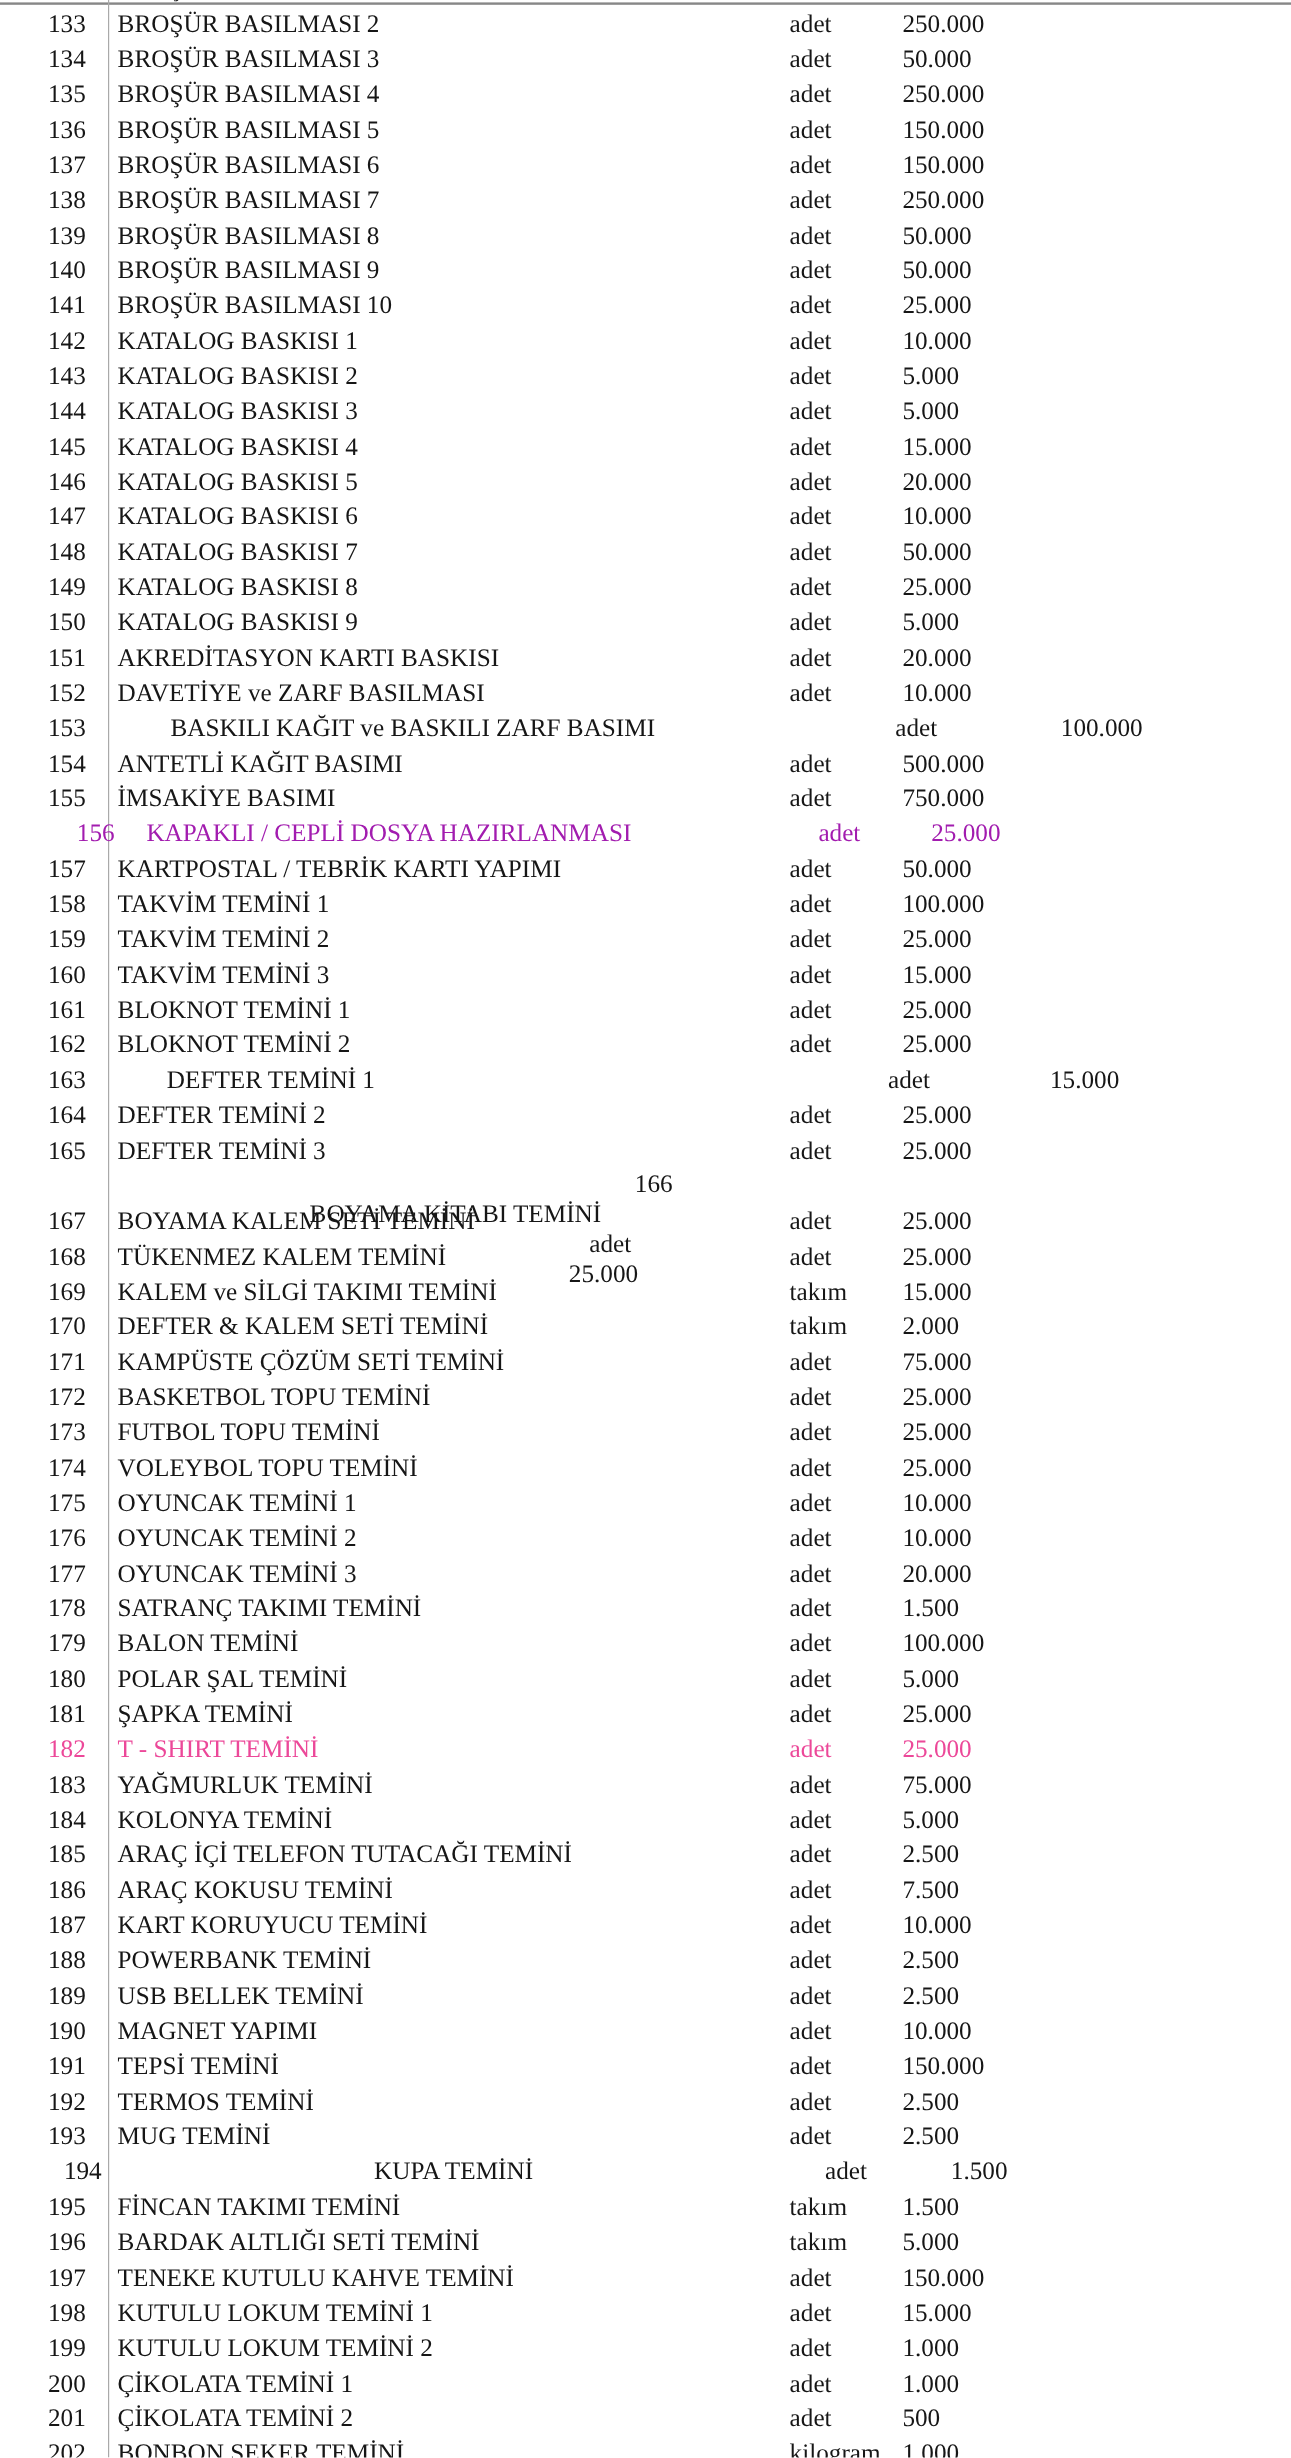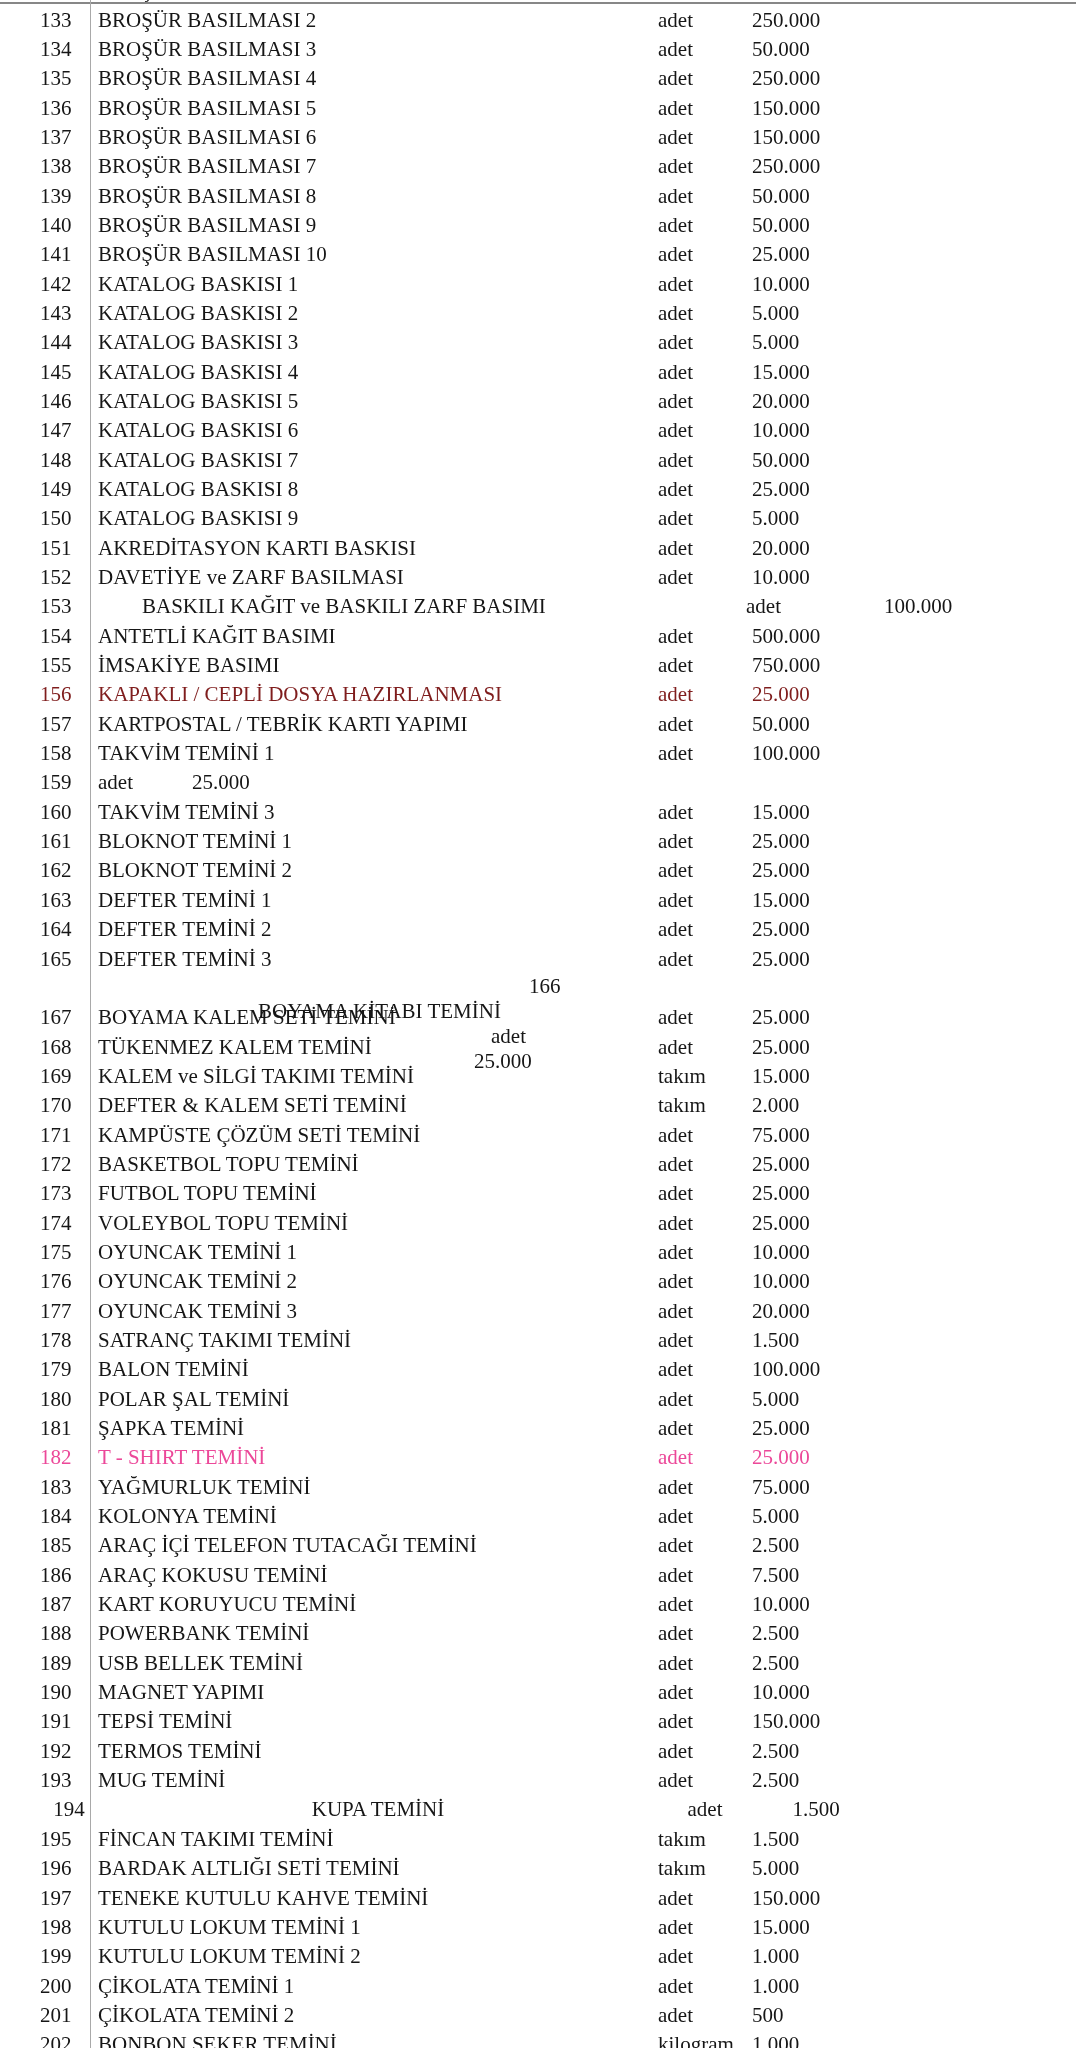--- a/index.html
+++ b/index.html
@@ -178,40 +178,41 @@
         <div class="cell c-desc">ANTETLİ KAĞIT BASIMI</div>
         <div class="cell c-unit">adet</div>
         <div class="cell c-qty">500.000</div>
       </div>
       <div class="row" style="color: rgb(22, 22, 22);">
         <div class="cell c-no">155</div>
         <div class="cell c-desc">İMSAKİYE BASIMI</div>
         <div class="cell c-unit">adet</div>
         <div class="cell c-qty">750.000</div>
       </div>
-      <div class="row" style="color: #7f1d1d;">
+      <div class="row" style="color: #a21caf; margin-left: 24px;">
         <div class="cell c-no">156</div>
         <div class="cell c-desc">KAPAKLI / CEPLİ DOSYA HAZIRLANMASI</div>
         <div class="cell c-unit">adet</div>
         <div class="cell c-qty">25.000</div>
       </div>
       <div class="row" style="color: rgb(22, 22, 22);">
         <div class="cell c-no">157</div>
         <div class="cell c-desc">KARTPOSTAL / TEBRİK KARTI YAPIMI</div>
         <div class="cell c-unit">adet</div>
         <div class="cell c-qty">50.000</div>
       </div>
       <div class="row" style="color: rgb(22, 22, 22);">
         <div class="cell c-no">158</div>
         <div class="cell c-desc">TAKVİM TEMİNİ 1</div>
         <div class="cell c-unit">adet</div>
         <div class="cell c-qty">100.000</div>
       </div>
       <div class="row" style="color: rgb(22, 22, 22);">
         <div class="cell c-no">159</div>
+        <div class="cell c-desc">TAKVİM TEMİNİ 2</div>
         <div class="cell c-unit">adet</div>
         <div class="cell c-qty">25.000</div>
       </div>
       <div class="row" style="color: rgb(22, 22, 22);">
         <div class="cell c-no">160</div>
         <div class="cell c-desc">TAKVİM TEMİNİ 3</div>
         <div class="cell c-unit">adet</div>
         <div class="cell c-qty">15.000</div>
       </div>
       <div class="row" style="color: rgb(22, 22, 22);">
@@ -219,21 +220,21 @@
         <div class="cell c-desc">BLOKNOT TEMİNİ 1</div>
         <div class="cell c-unit">adet</div>
         <div class="cell c-qty">25.000</div>
       </div>
       <div class="row" style="color: rgb(22, 22, 22);">
         <div class="cell c-no">162</div>
         <div class="cell c-desc">BLOKNOT TEMİNİ 2</div>
         <div class="cell c-unit">adet</div>
         <div class="cell c-qty">25.000</div>
       </div>
-      <div class="row" style="color: rgb(22, 22, 22);">
+      <div class="row" style="color: rgb(22, 22, 22); gap: 41px;">
         <div class="cell c-no">163</div>
         <div class="cell c-desc">DEFTER TEMİNİ 1</div>
         <div class="cell c-unit">adet</div>
         <div class="cell c-qty">15.000</div>
       </div>
       <div class="row" style="color: rgb(22, 22, 22);">
         <div class="cell c-no">164</div>
         <div class="cell c-desc">DEFTER TEMİNİ 2</div>
         <div class="cell c-unit">adet</div>
         <div class="cell c-qty">25.000</div>

